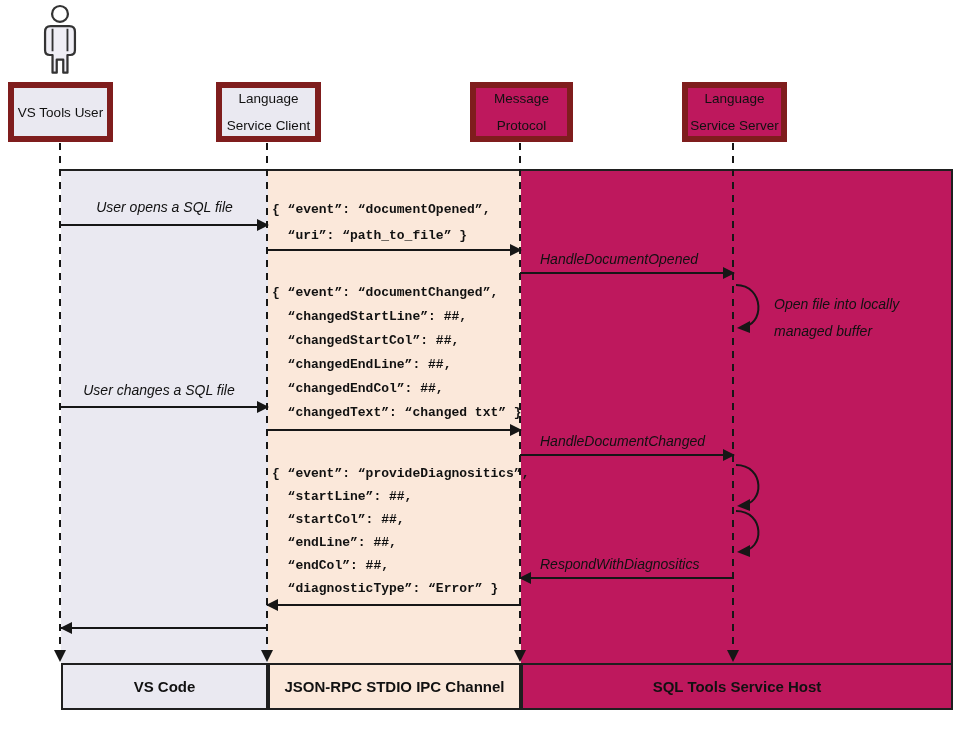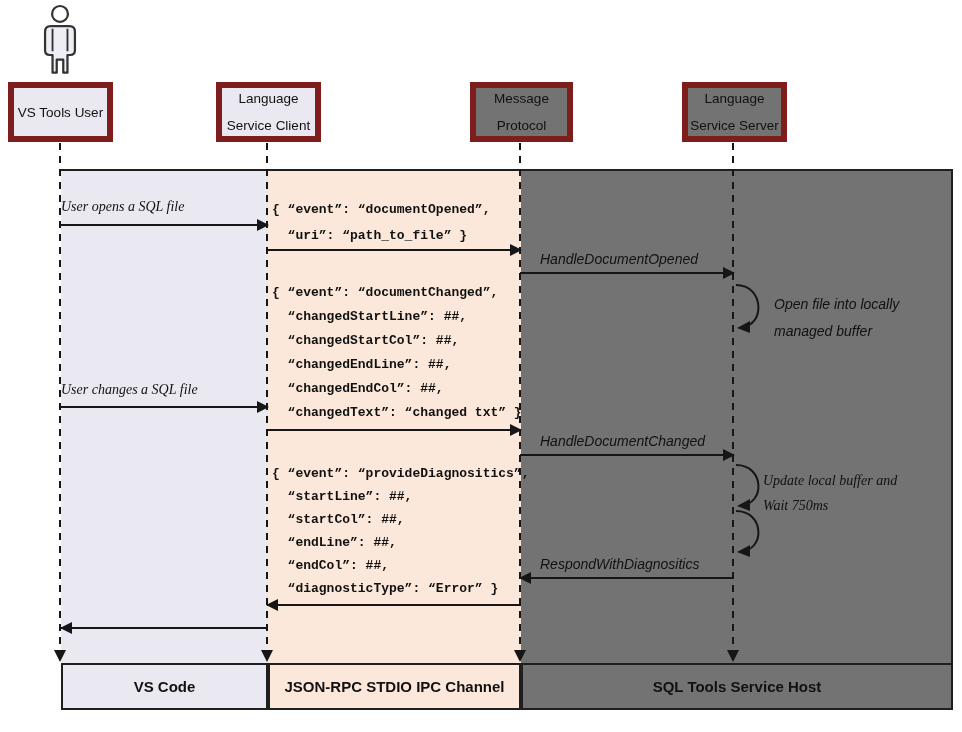--- a/index.html
+++ b/index.html
@@ -3,21 +3,21 @@
 <meta charset="utf-8">
 <style>
   html,body{margin:0;padding:0;background:#fff;}
   .canvas{position:relative;width:962px;height:732px;background:#fff;overflow:hidden;
           font-family:"Liberation Sans",sans-serif;color:#111;}
   
   .actor-box{position:absolute;top:82px;height:60px;box-sizing:border-box;
              border:6px solid #7f1d1d;display:flex;align-items:center;justify-content:center;
              text-align:center;font-size:13.5px;line-height:27px;white-space:pre-line;}
   .bg-gray{background:#EAE9F1;}
-  .bg-green{background:#737373;}
+  .bg-green{background:#be185d;}
   .bg-peach{background:#FBE8DA;}
   
   .lane{position:absolute;top:171px;height:492px;}
   .rule-top{position:absolute;left:61px;top:169px;width:892px;height:2px;background:#1f1f1f;}
   
   .lifeline{position:absolute;top:143px;height:509px;width:2px;
             background:repeating-linear-gradient(to bottom,#161616 0 7px,transparent 7px 13px);}
   .ll-end{position:absolute;top:650px;width:0;height:0;
           border-left:6px solid transparent;border-right:6px solid transparent;
           border-top:12px solid #161616;}
@@ -28,21 +28,21 @@
   
   .arrow{position:absolute;height:2px;background:#161616;}
   .arrow.right:after{content:"";position:absolute;right:-1px;top:-5px;width:0;height:0;
           border-top:6px solid transparent;border-bottom:6px solid transparent;
           border-left:12px solid #161616;}
   .arrow.left:before{content:"";position:absolute;left:-1px;top:-5px;width:0;height:0;
           border-top:6px solid transparent;border-bottom:6px solid transparent;
           border-right:12px solid #161616;}
   
   .msg-label{position:absolute;font-style:italic;font-size:14px;white-space:pre-line;}
-  .centered{text-align:left;font-family:Liberation Serif, serif;}
+  .centered{text-align:center;}
   .payload{position:absolute;font-family:"Liberation Mono","DejaVu Sans Mono",monospace;
            font-weight:bold;font-size:13px;white-space:pre;}
   .note{position:absolute;font-style:italic;font-size:14px;white-space:pre-line;}
   .loop-svg{position:absolute;}
 </style>
 </head>
 <body>
 
 <div class="canvas">
 
@@ -102,22 +102,20 @@
   <div class="arrow right" style="left:61px;top:406px;width:207px"></div>
   <div class="arrow right" style="left:267px;top:429px;width:254px"></div>
 
   <div class="msg-label" style="left:540px;top:433px">HandleDocumentChanged</div>
   <div class="arrow right" style="left:520px;top:454px;width:214px"></div>
 
   <svg class="loop-svg" style="left:735px;top:463px" width="40" height="48" viewBox="0 0 40 48">
     <path d="M1,2 C30,2 30,42 6,42" fill="none" stroke="#161616" stroke-width="2"></path>
     <polygon points="15,36 2,43 15,48" fill="#161616"></polygon>
   </svg>
-  <div class="note centered" style="left:763px;width:178px;top:468px;line-height:25px">Update local buffer and
-Wait 750ms</div>
 
   <svg class="loop-svg" style="left:735px;top:509px" width="40" height="48" viewBox="0 0 40 48">
     <path d="M1,2 C30,2 30,42 6,42" fill="none" stroke="#161616" stroke-width="2"></path>
     <polygon points="15,36 2,43 15,48" fill="#161616"></polygon>
   </svg>
 
   <div class="payload" style="left:272px;top:462px;line-height:23px">{ “event”: “provideDiagnositics”,
   “startLine”: ##,
   “startCol”: ##,
   “endLine”: ##,

